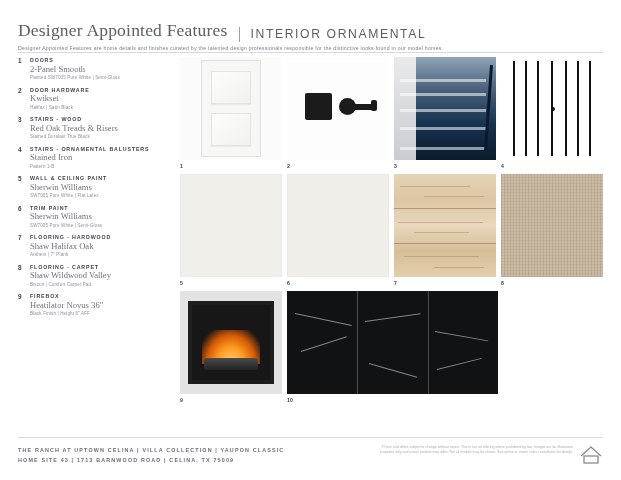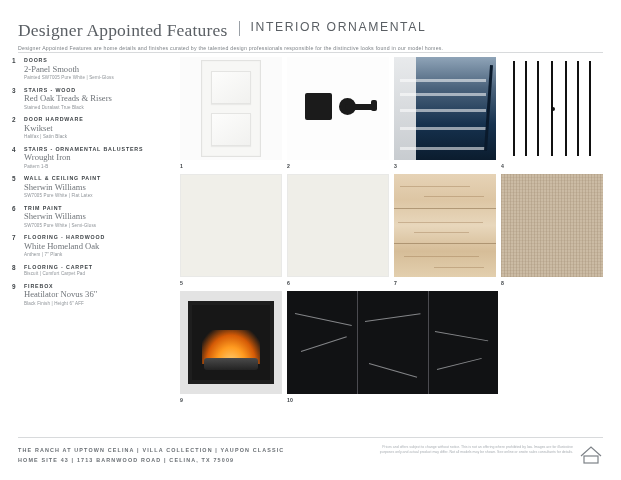--- a/index.html
+++ b/index.html
@@ -24,21 +24,21 @@
 
   
   .header {
     position: absolute;
     left: 18px;
     top: 20px;
     right: 18px;
   }
   .title-row {
     display: flex;
-    align-items: flex-start;
+    align-items: flex-end;
     gap: 6px;
   }
   .title-main {
     font-family: "Liberation Serif", serif;
     font-size: 17.5px;
     color: #5a5f64;
     letter-spacing: 0.2px;
     white-space: nowrap;
   }
   .title-divider {
@@ -68,21 +68,21 @@
     left: 18px;
     top: 52px;
     width: 585px;
     height: 1px;
     background: #d8dadc;
   }
 
   
   .list {
     position: absolute;
-    left: 12px;
+    left: 18px;
     top: 57px;
     width: 155px;
   }
   .item {
     position: relative;
     margin-bottom: 6.5px;
     padding-left: 12px;
   }
   .item .num {
     position: absolute;
@@ -363,64 +363,65 @@
   <div class="list">
 
     <div class="item">
       <span class="num">1</span>
       <div class="cat">DOORS</div>
       <div class="name">2-Panel Smooth</div>
       <div class="desc">Painted SW7005 Pure White  |  Semi-Gloss</div>
     </div>
 
     <div class="item">
+      <span class="num">2</span>
+      <div class="cat">DOOR HARDWARE</div>
+      <div class="name">Kwikset</div>
+      <div class="desc">Halifax  |  Satin Black</div>
+    </div>
+
+    <div class="item">
       <span class="num">3</span>
       <div class="cat">STAIRS - WOOD</div>
       <div class="name">Red Oak Treads &amp; Risers</div>
       <div class="desc">Stained Duralast True Black</div>
     </div>
 
     <div class="item">
-      <span class="num">2</span>
-      <div class="cat">DOOR HARDWARE</div>
-      <div class="name">Kwikset</div>
-      <div class="desc">Halifax  |  Satin Black</div>
-    </div>
-
-    <div class="item">
       <span class="num">4</span>
       <div class="cat">STAIRS - ORNAMENTAL BALUSTERS</div>
-      <div class="name">Wrought Iron</div>
+      <div class="name">Stained Iron</div>
       <div class="desc">Pattern 1-B</div>
     </div>
 
     <div class="item">
       <span class="num">5</span>
       <div class="cat">WALL &amp; CEILING PAINT</div>
       <div class="name">Sherwin Williams</div>
       <div class="desc">SW7005 Pure White  |  Flat Latex</div>
     </div>
 
     <div class="item">
       <span class="num">6</span>
       <div class="cat">TRIM PAINT</div>
       <div class="name">Sherwin Williams</div>
       <div class="desc">SW7005 Pure White  |  Semi-Gloss</div>
     </div>
 
     <div class="item">
       <span class="num">7</span>
       <div class="cat">FLOORING - HARDWOOD</div>
-      <div class="name">White Homeland Oak</div>
+      <div class="name">Shaw Halifax Oak</div>
       <div class="desc">Anthem  |  7" Plank</div>
     </div>
 
     <div class="item">
       <span class="num">8</span>
       <div class="cat">FLOORING - CARPET</div>
+      <div class="name">Shaw Wildwood Valley</div>
       <div class="desc">Biscuit  |  Comfort Carpet Pad</div>
     </div>
 
     <div class="item">
       <span class="num">9</span>
       <div class="cat">FIREBOX</div>
       <div class="name">Heatilator Novus 36"</div>
       <div class="desc">Black Finish  |  Height 6" AFF</div>
     </div>
 

